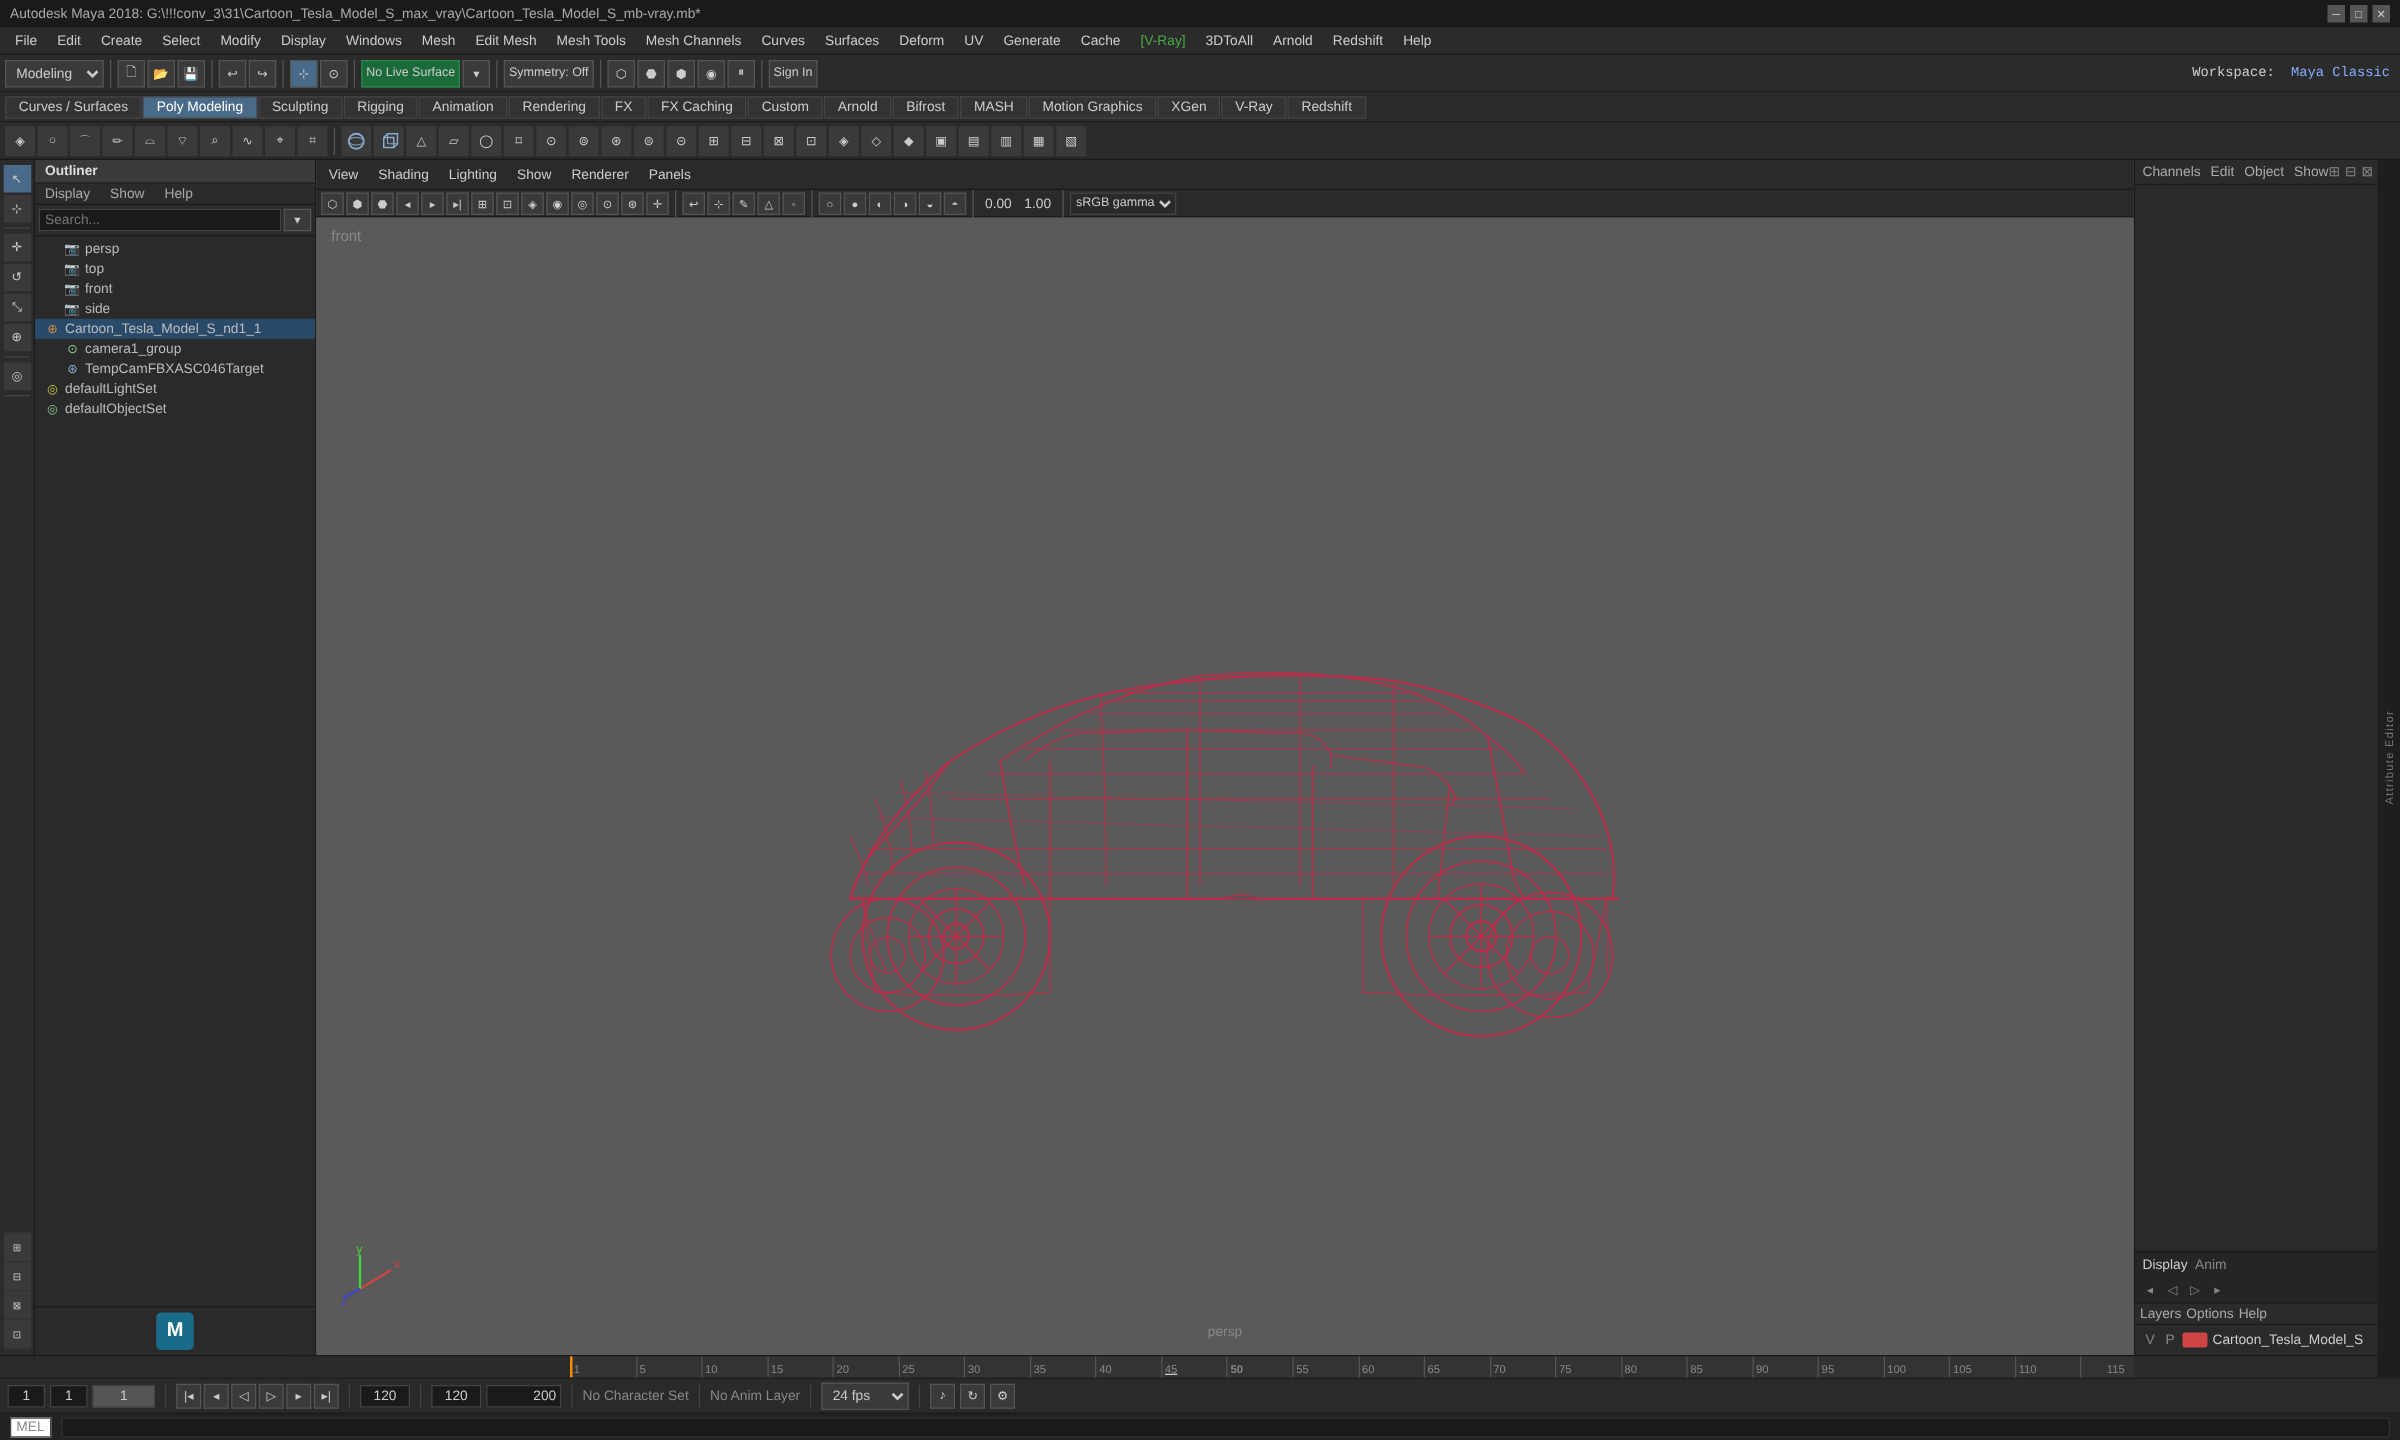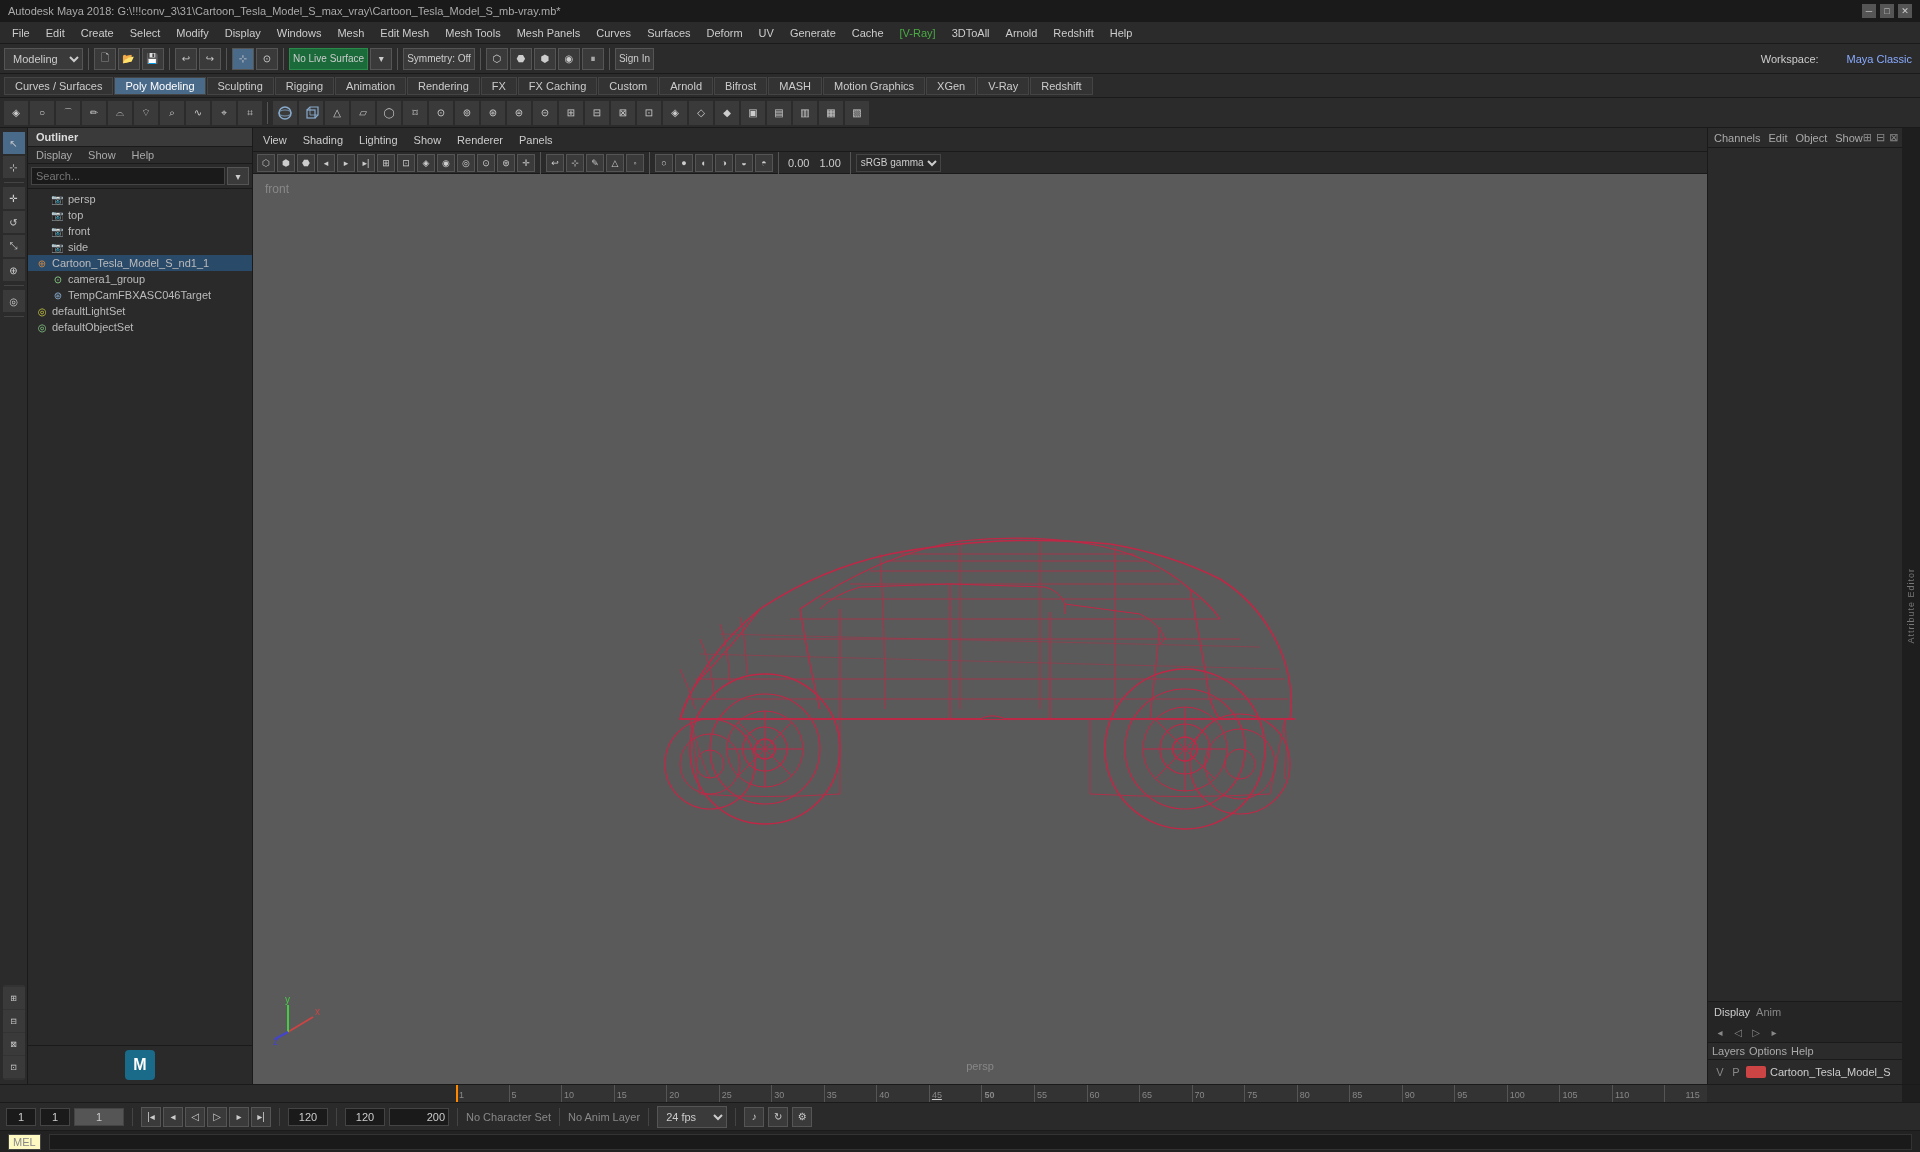--- a/index.html
+++ b/index.html
@@ -442,21 +442,21 @@
       display: flex;
       align-items: center;
       padding: 0 8px;
       border-top: 1px solid #1a1a1a;
       flex-shrink: 0;
     }
     #mel-label {
       color: #888;
       font-size: 11px;
       margin-right: 8px;
-      background: #fef9c3;
+      background: #ffffff;
       padding: 1px 4px;
       border: 1px solid #444;
     }
     #status-text {
       flex: 1;
       color: #aaa;
       font-size: 11px;
     }
 
     
@@ -508,21 +508,21 @@
   <span class="menu-item">File</span>
   <span class="menu-item">Edit</span>
   <span class="menu-item">Create</span>
   <span class="menu-item">Select</span>
   <span class="menu-item">Modify</span>
   <span class="menu-item">Display</span>
   <span class="menu-item">Windows</span>
   <span class="menu-item">Mesh</span>
   <span class="menu-item">Edit Mesh</span>
   <span class="menu-item">Mesh Tools</span>
-  <span class="menu-item">Mesh Panels</span>
+  <span class="menu-item">Mesh Channels</span>
   <span class="menu-item">Curves</span>
   <span class="menu-item">Surfaces</span>
   <span class="menu-item">Deform</span>
   <span class="menu-item">UV</span>
   <span class="menu-item">Generate</span>
   <span class="menu-item">Cache</span>
   <span class="menu-item" style="color:#4aaa44;">[V-Ray]</span>
   <span class="menu-item">3DToAll</span>
   <span class="menu-item">Arnold</span>
   <span class="menu-item">Redshift</span>
@@ -553,21 +553,21 @@
   <button class="tb-btn">Symmetry: Off</button>
   <div class="tb-separator"></div>
 
   <button class="tb-btn">⬡</button>
   <button class="tb-btn">⬣</button>
   <button class="tb-btn">⬢</button>
   <button class="tb-btn">◉</button>
   <button class="tb-btn">⏸</button>
   <div class="tb-separator"></div>
   <button class="tb-btn">Sign In</button>
-  <div style="margin-left:auto; display:flex; align-items:flex-start; gap:20px;">
+  <div style="margin-left:auto; display:flex; align-items:flex-start; gap:5px;font-family:Liberation Mono, monospace;">
     <span class="tb-label">Workspace:</span>
     <span class="tb-label" style="color:#88aaff;">Maya Classic</span>
   </div>
 </div>
 
 <div id="toolbar2">
   <div class="module-tab">Curves / Surfaces</div>
   <div class="module-tab active">Poly Modeling</div>
   <div class="module-tab">Sculpting</div>
   <div class="module-tab">Rigging</div>

